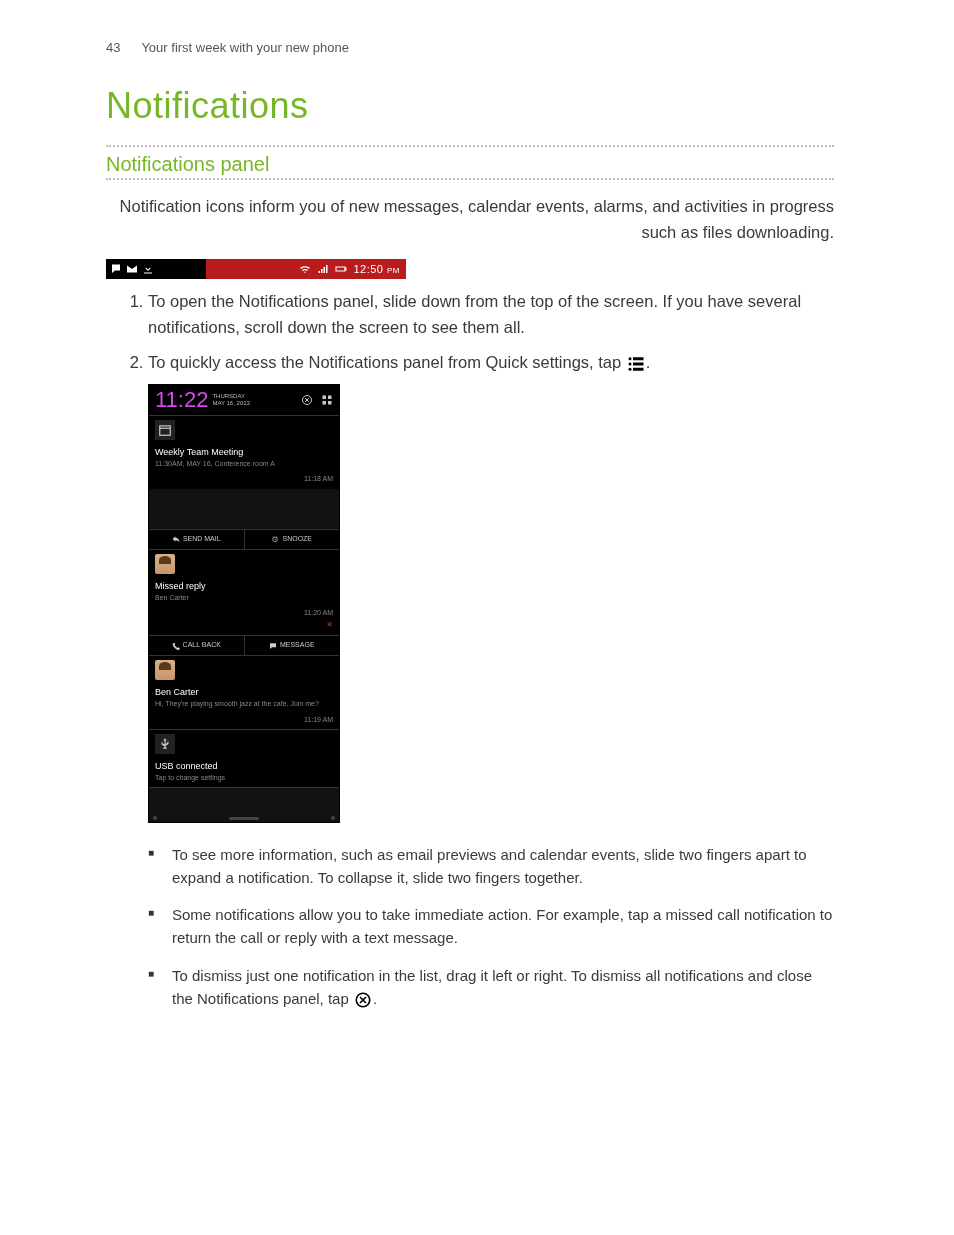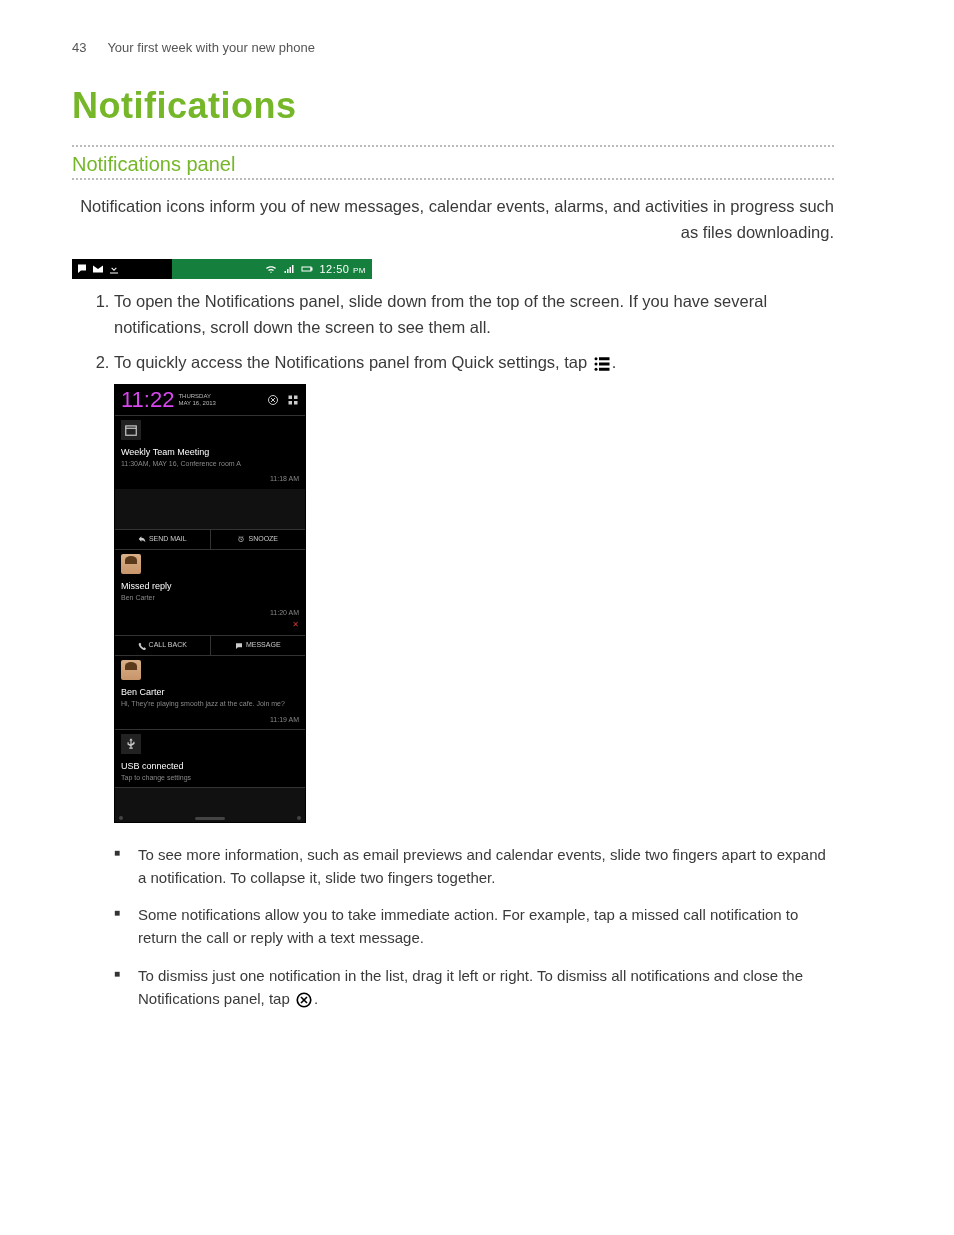--- a/index.html
+++ b/index.html
@@ -1,32 +1,32 @@
 <!DOCTYPE html>
 <html><head>
 <meta charset="utf-8">
 <style>
   html, body { margin:0; padding:0; background:#fff; }
   body { width:954px; min-height:1235px; font-family:"Segoe UI","Helvetica Neue",Arial,sans-serif; color:#3a3a3a; }
-  .page { padding:40px 120px 50px 72px; }
+  .page { padding:40px 120px 50px 106px; }
   .runhead { font-size:13px; color:#555; margin-bottom:30px; }
   .runhead .pn { display:inline-block; width:32px; }
-  h1.title { color:#76b729; font-weight:700; font-size:36px; margin:10px 0 18px 0; letter-spacing:0.5px; }
+  h1.title { color:#76b729; font-weight:400; font-size:36px; margin:10px 0 18px 0; letter-spacing:0.5px; }
   .dotted { border:none; border-top:2px dotted #bbb; margin:0; }
   h2.sub { color:#76b729; font-weight:400; font-size:20px; margin:6px 0 2px 0; }
   p.body { font-size:16.5px; line-height:1.55; margin:14px 0; color:#3a3a3a;text-align:right; }
   ol.steps { padding-left:42px; margin:8px 0 0 0; }
   ol.steps > li { font-size:16.5px; line-height:1.55; margin-bottom:10px; }
   ul.tips { list-style:none; padding:0; margin:20px 0 0 42px; }
   ul.tips > li { position:relative; padding-left:24px; font-size:15px; line-height:1.55; margin-bottom:14px; }
   ul.tips > li::before { content:"■"; position:absolute; left:0; top:2px; font-size:10px; color:#333; }
   
   .inline-ico { display:inline-block; vertical-align:middle; width:18px; height:18px; margin:0 1px; }
   
-  .statusbar { width:300px; height:20px; background:#15803d; display:flex; align-items:center; color:#fff; font-size:11px; position:relative; margin:4px 0 10px 0; }
+  .statusbar { width:300px; height:20px; background:#b91c1c; display:flex; align-items:center; color:#fff; font-size:11px; position:relative; margin:4px 0 10px 0; }
   .statusbar .left { background:#000; height:100%; width:100px; display:flex; align-items:center; gap:4px; padding:0 4px; box-sizing:border-box;}
   .statusbar .right { margin-left:auto; display:flex; align-items:center; gap:6px; padding-right:6px; color:#fff; }
   .sb-ico { width:12px; height:12px; display:inline-block; }
   .sb-time { font-size:11px; letter-spacing:0.5px; }
   
   .phone { width:190px; background:#000; color:#ddd; font-family:Arial,sans-serif; margin:8px 0 4px 0; border:1px solid #000; }
   .ph-head { display:flex; align-items:center; padding:4px 6px; }
   .ph-time { font-size:22px; font-weight:300; color:#d946ef; line-height:1; }
   .ph-date { font-size:6px; color:#bbb; margin-left:4px; line-height:1.2; }
   .ph-head-ico { margin-left:auto; display:flex; gap:8px; align-items:center; }

